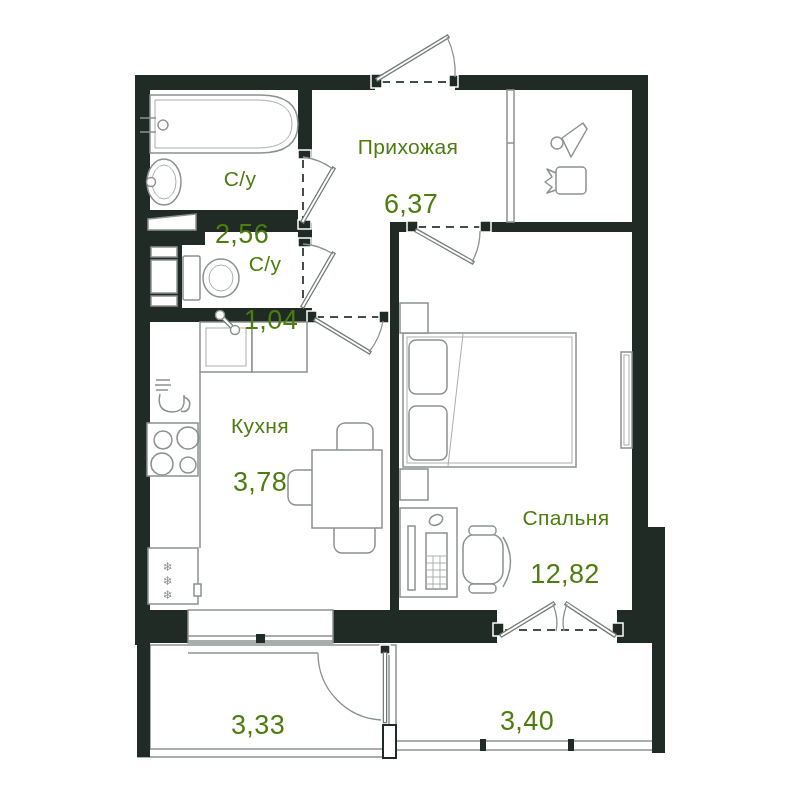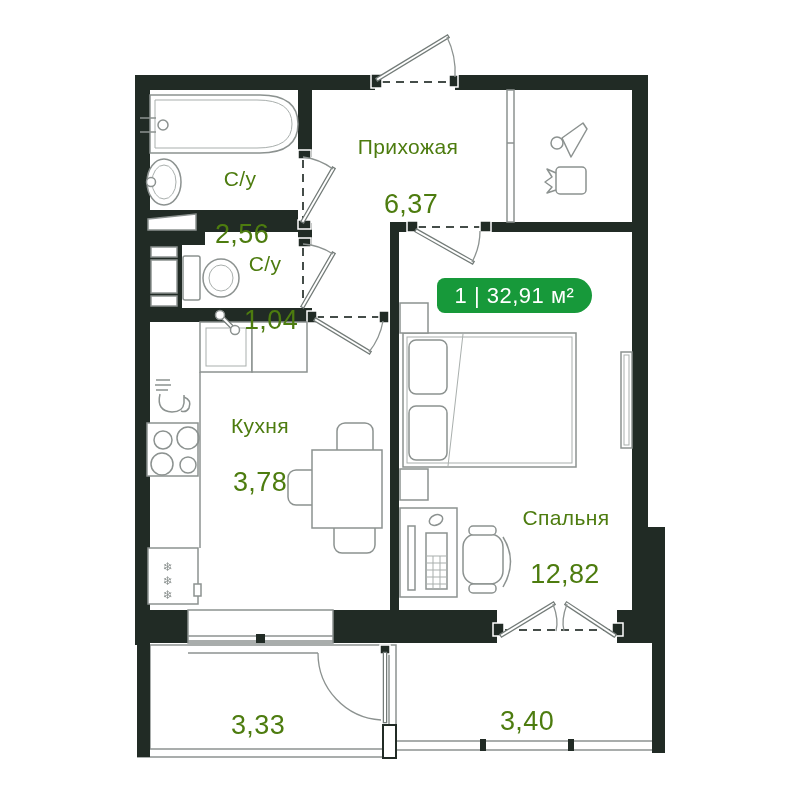--- a/index.html
+++ b/index.html
@@ -257,17 +257,14 @@
 
   <div class="lbl name" style="left:260px;top:426px;">Кухня</div>
   <div class="lbl area" style="left:260px;top:454px;">3,78</div>
 
   <div class="lbl name" style="left:566px;top:518px;">Спальня</div>
   <div class="lbl area" style="left:565px;top:546px;">12,82</div>
 
   <div class="lbl area" style="left:258px;top:697px;text-align:right;">3,33</div>
   <div class="lbl area" style="left:527px;top:693px;">3,40</div>
 
-  <div class="badge">
-    <span>1 | 32,91 м²</span>
-  </div>
 
 </div>
 
 </body></html>

